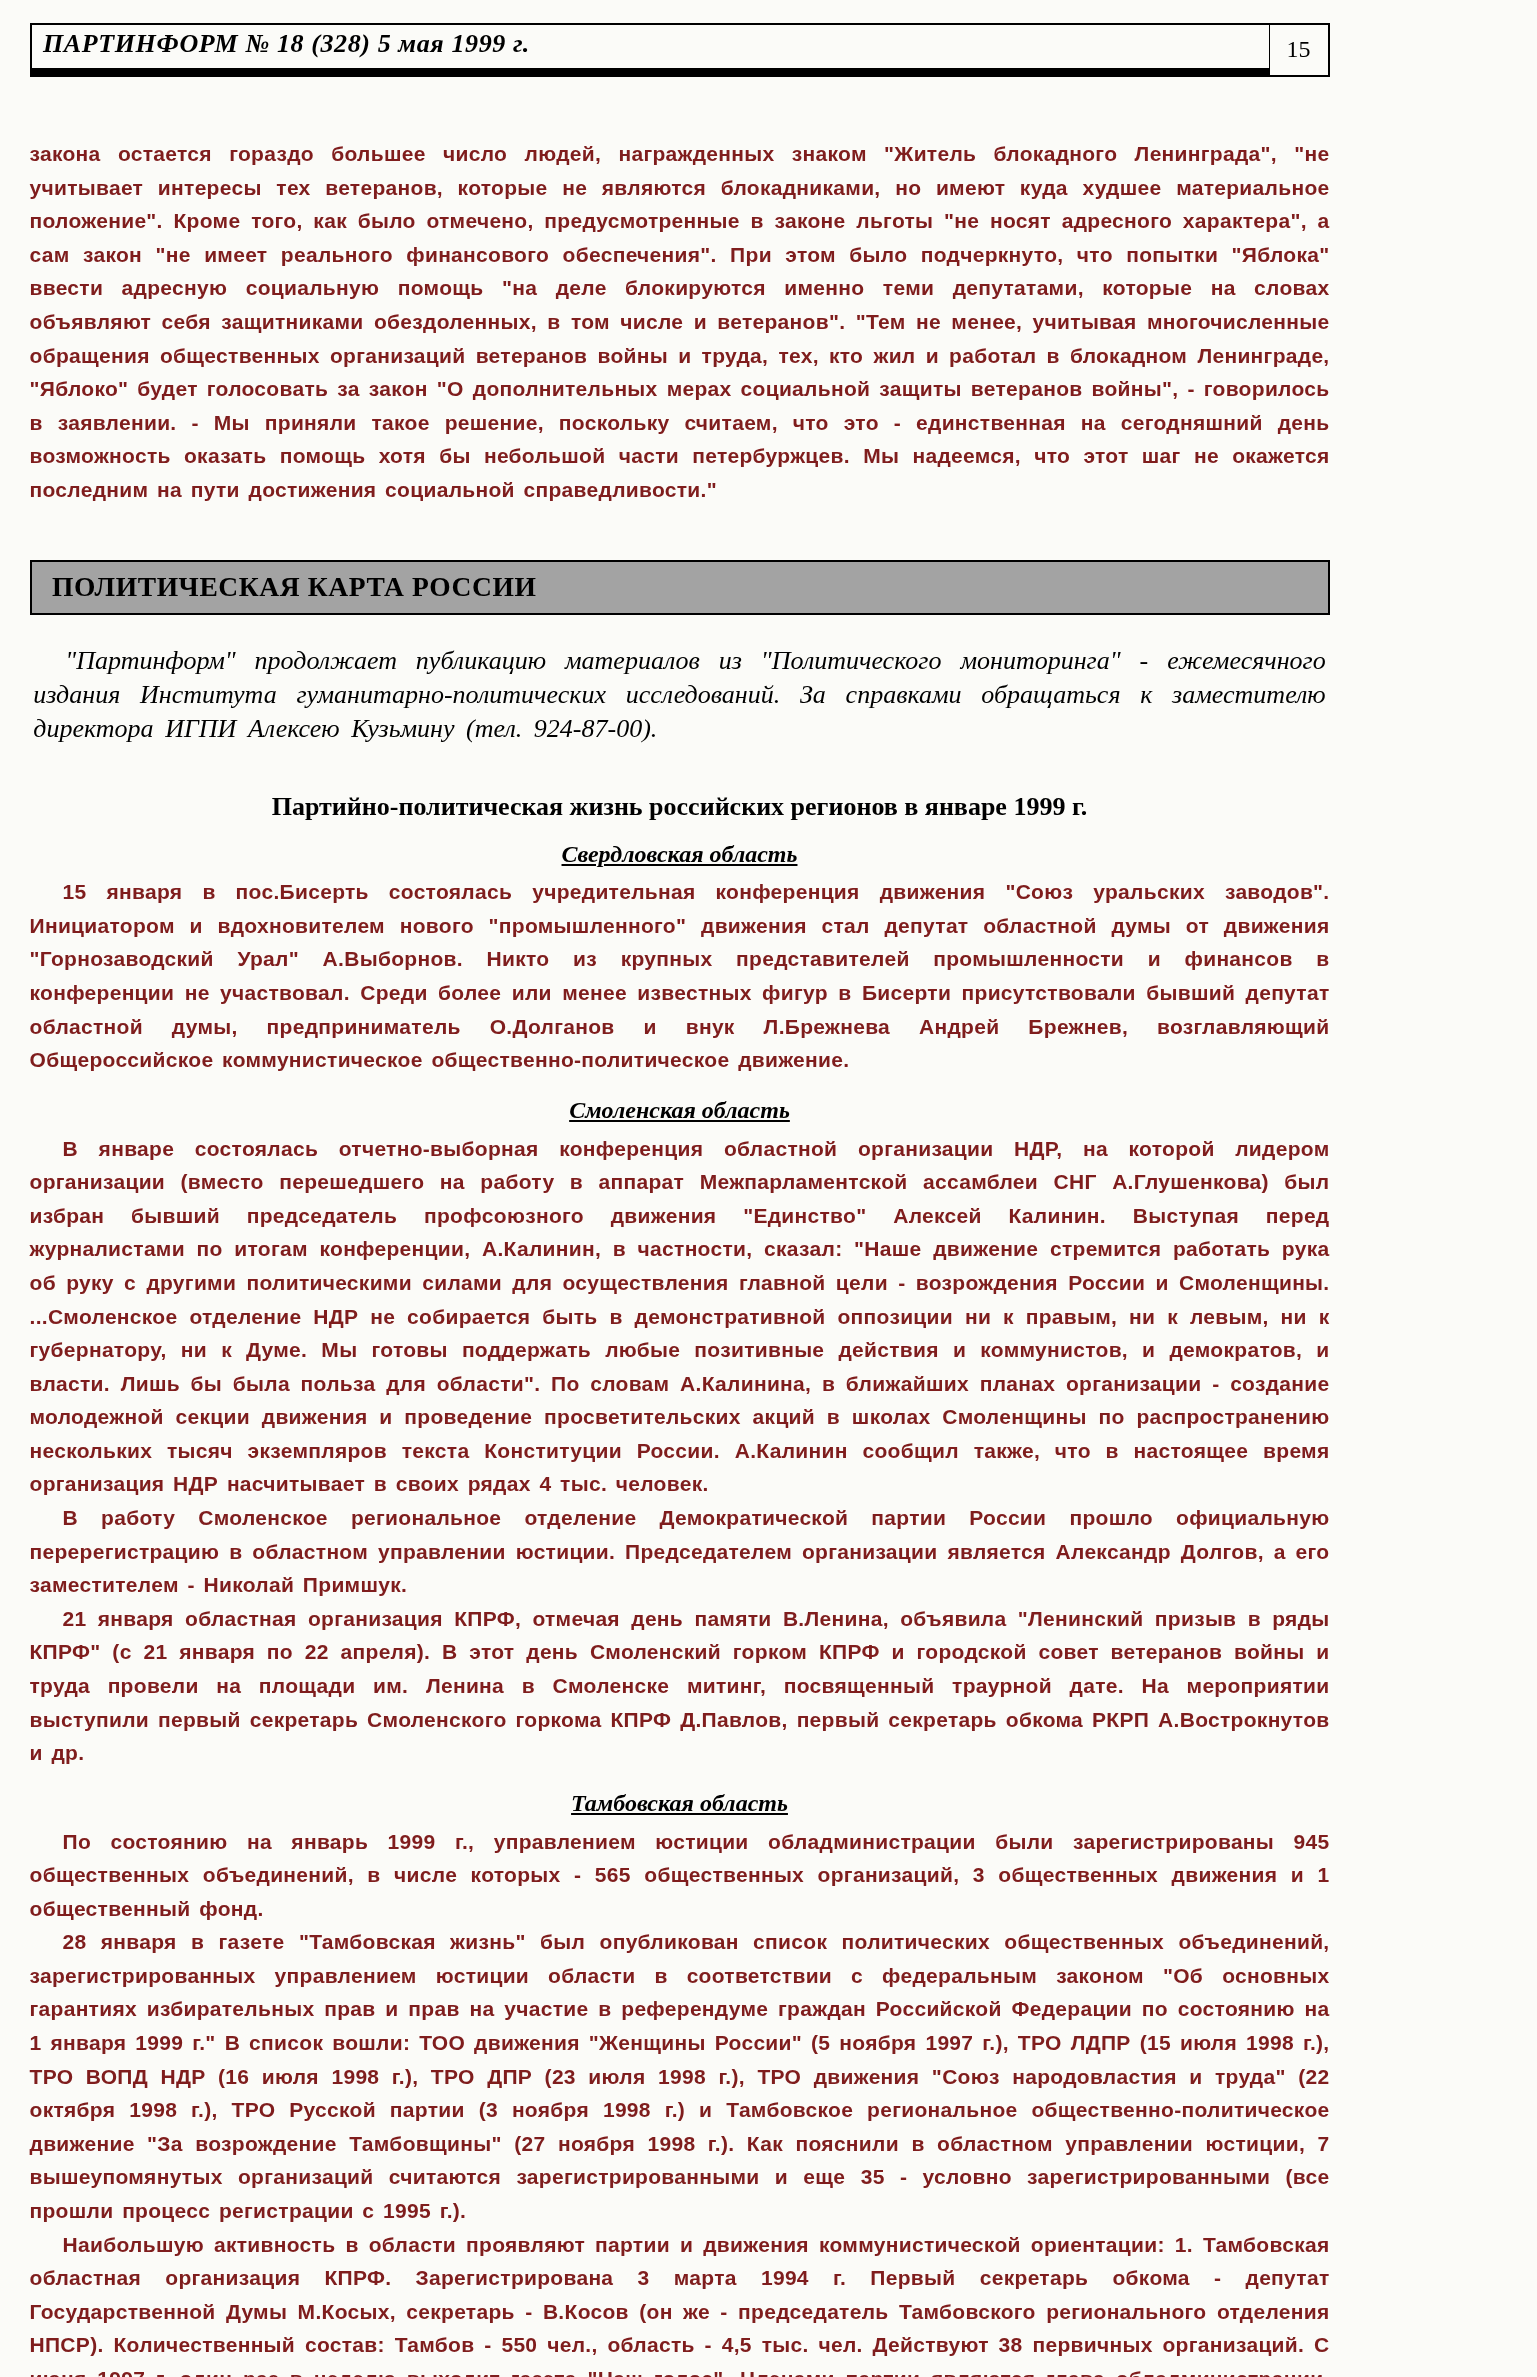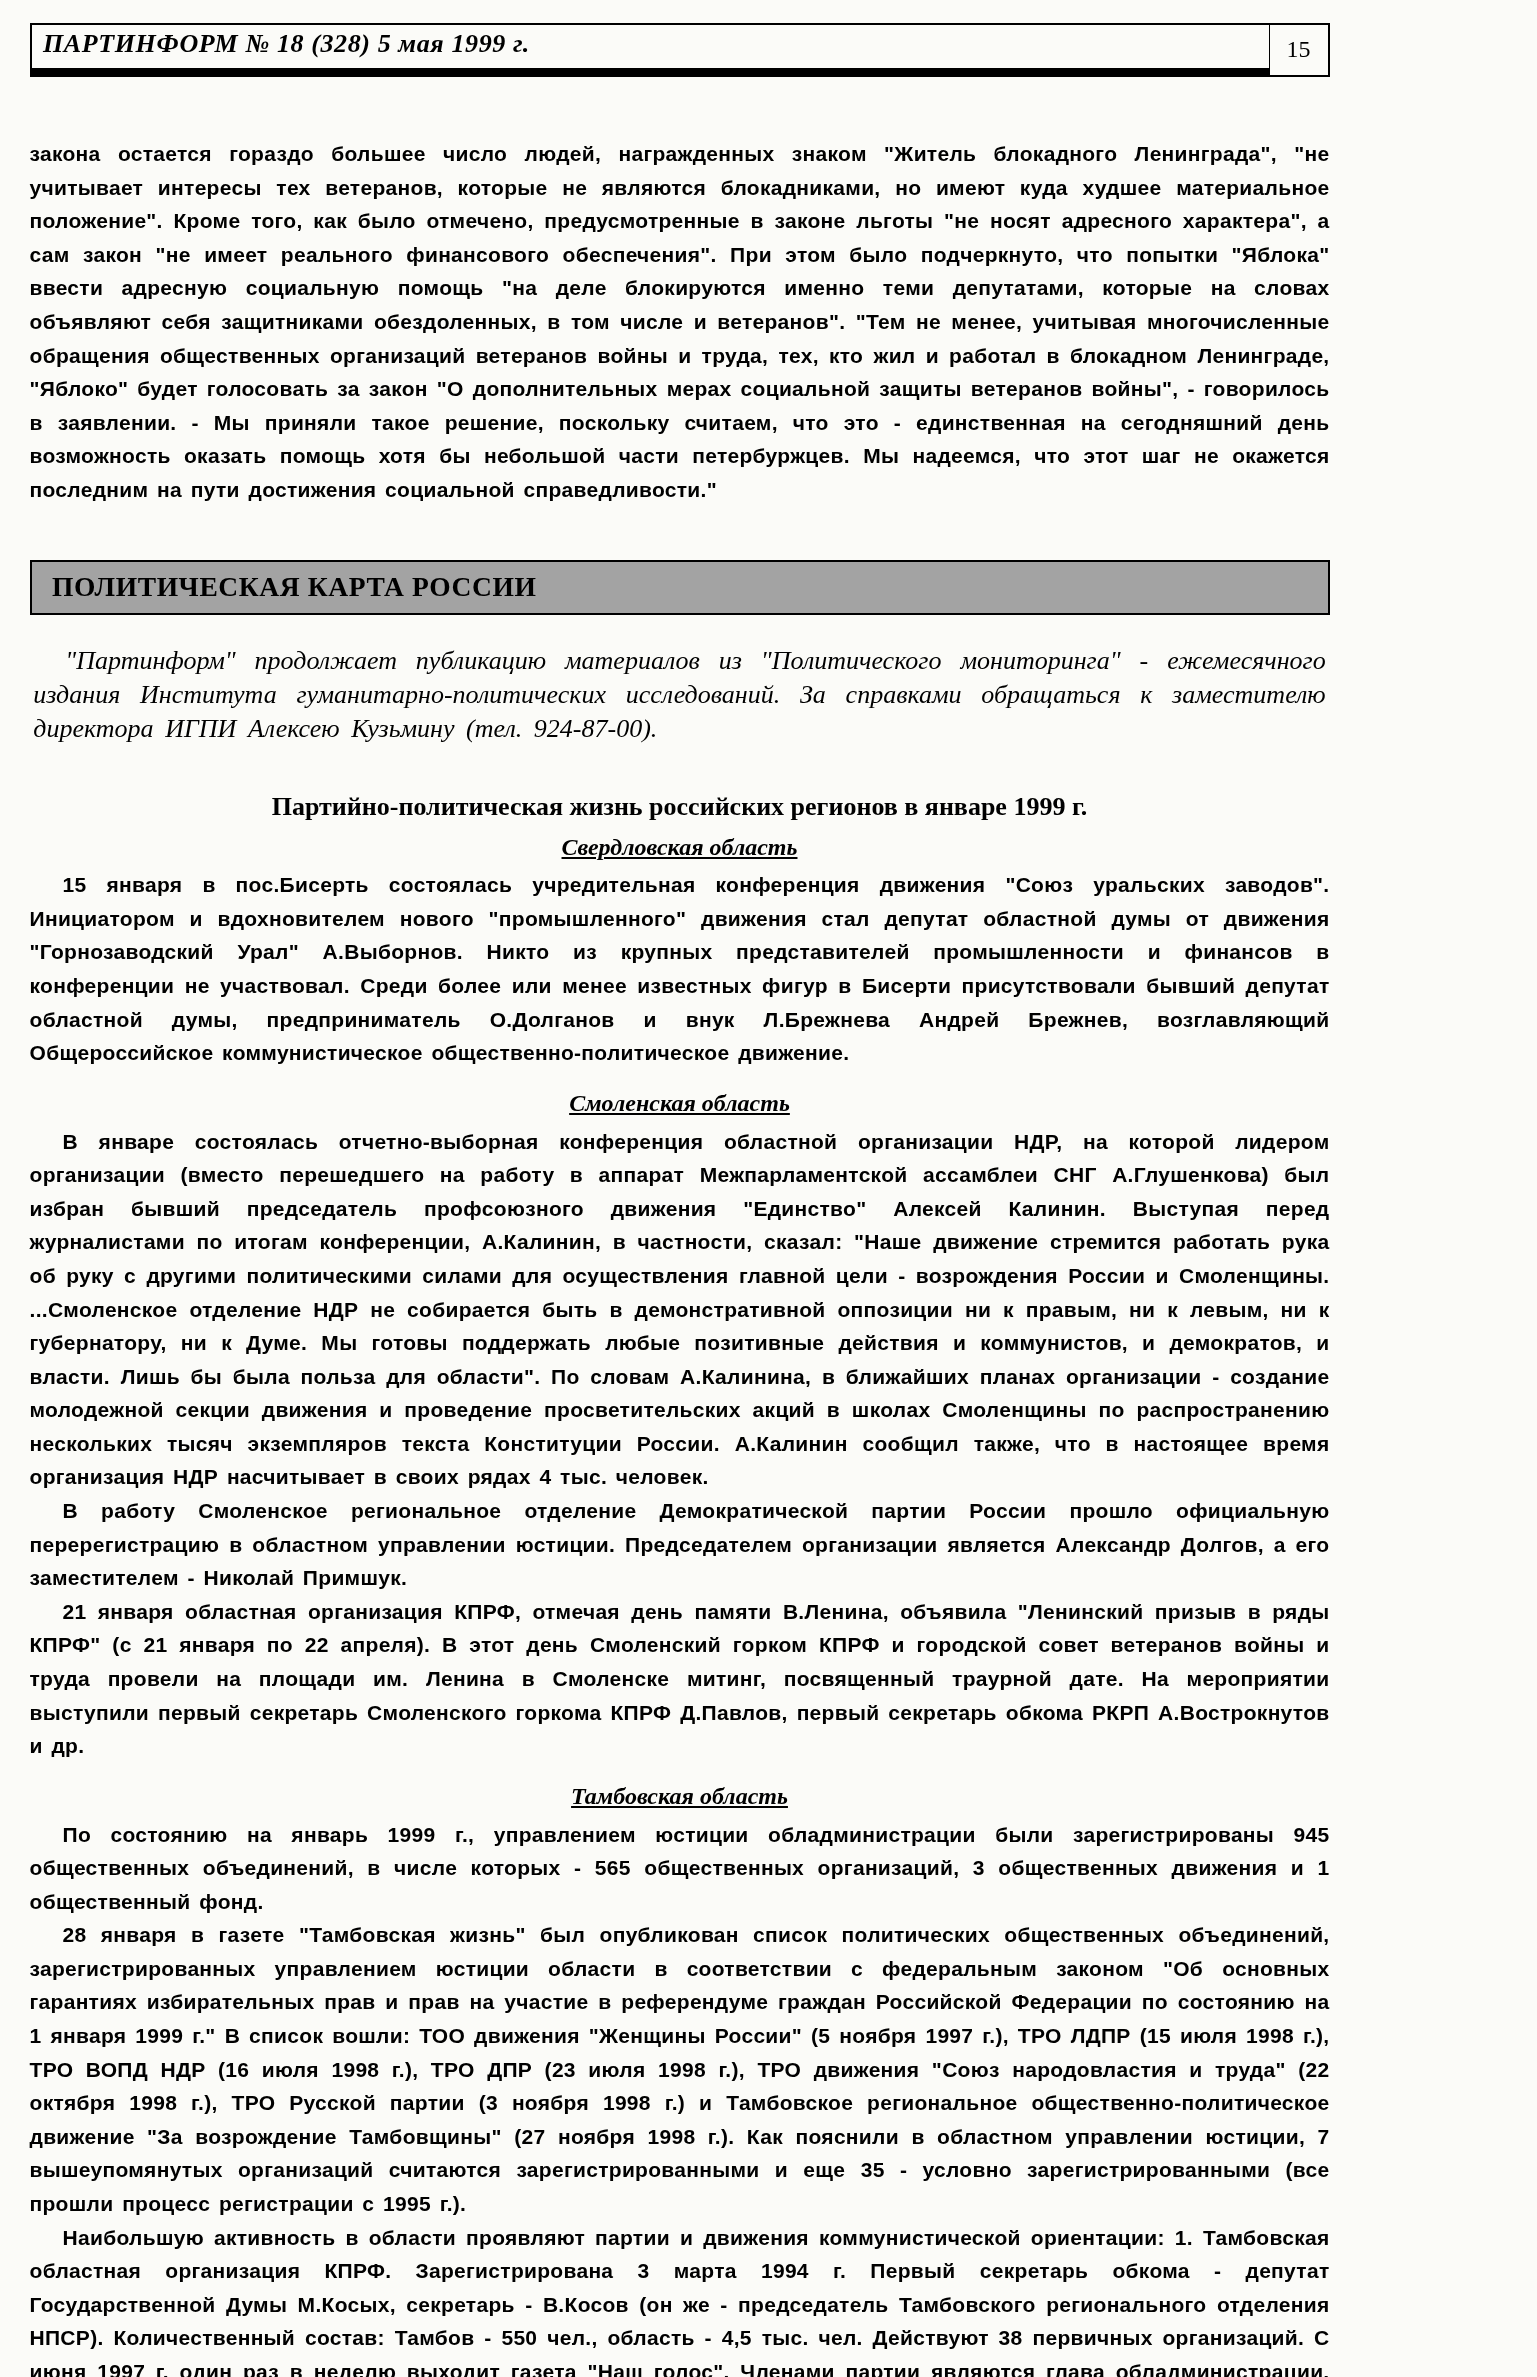--- a/index.html
+++ b/index.html
@@ -58,21 +58,21 @@
   }
 
   
   .body-text {
     font-size: 21px;
     line-height: 1.6;
     font-weight: bold;
     text-align: justify;
     letter-spacing: 0.3px;
     word-spacing: 2.6px;
-    color: #000000;
+    color: #7f1d1d;
   }
   .body-text.indent { text-indent: 33px; }
 
   
   .section-banner {
     border: 2.6px solid #000;
     background: #a3a3a3;
     margin: 53px 0 29.5px 0;
     padding: 9px 0 10.2px 20.5px;
   }
@@ -94,21 +94,21 @@
     word-spacing: 5.1px;
     margin: 0 3.8px 46px 3.8px;
   }
 
   
   .article-title {
     font-family: "Liberation Serif", serif;
     font-weight: bold;
     font-size: 26px;
     text-align: center;
-    margin-bottom: 12px;
+    margin-bottom: 19px;
   }
   .region-heading {
     font-family: "Liberation Serif", serif;
     font-weight: bold;
     font-style: italic;
     font-size: 24px;
     text-align: center;
     text-decoration: underline;
     margin: 1.3px 0 7.7px 0;
   }

